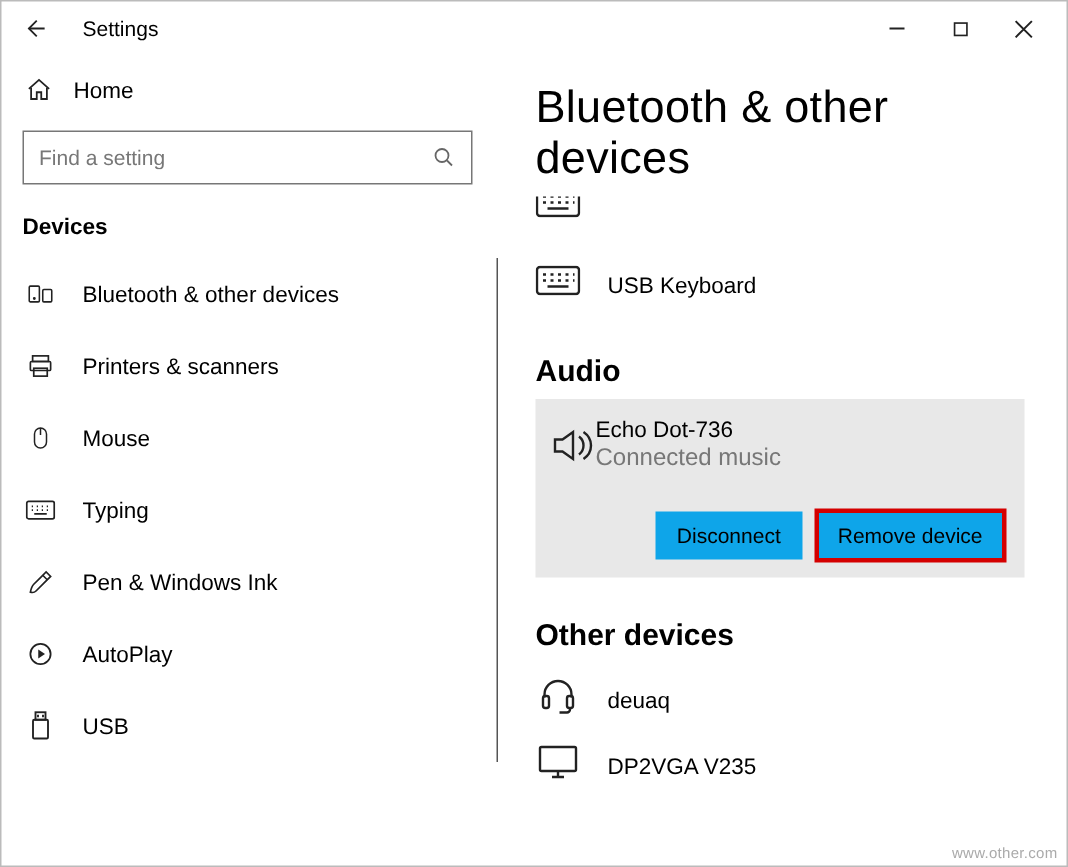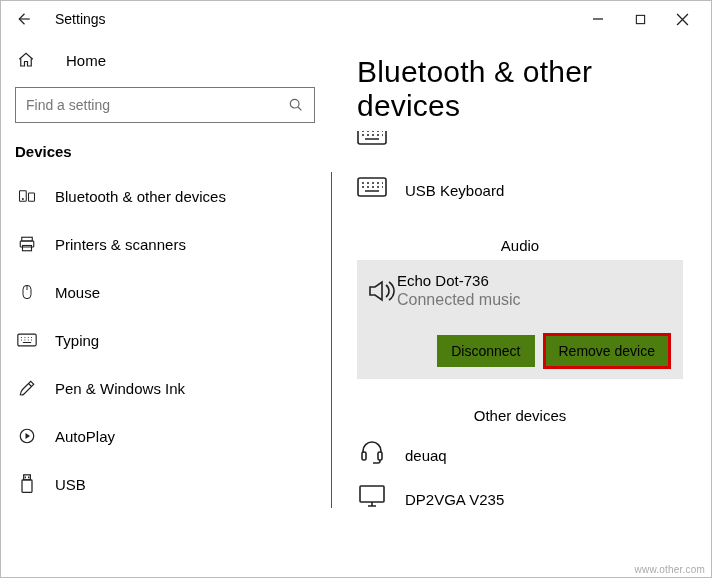--- a/index.html
+++ b/index.html
@@ -4,44 +4,44 @@
   <style>
     * { margin: 0; padding: 0; box-sizing: border-box; font-family: "Segoe UI", Tahoma, sans-serif; }
     body { width: 712px; height: 578px; background: #fff; overflow: hidden; position: relative; border: 1px solid #bbb; }
     .titlebar { height: 36px; display: flex; align-items: center; padding: 0 8px; }
     .back-btn { width: 28px; height: 28px; display: flex; align-items: center; justify-content: center; cursor: pointer; }
     .title { font-size: 14px; margin-left: 18px; }
     .win-controls { margin-left: auto; display: flex; }
     .win-btn { width: 42px; height: 30px; display: flex; align-items: center; justify-content: center; }
     .layout { display: flex; height: calc(100% - 36px); }
     .sidebar { width: 330px; padding: 4px 0 0 8px; }
-    .home-row { display: flex; align-items: center; padding: 10px 8px; cursor: pointer; gap: 31px; }
+    .home-row { display: flex; align-items: center; padding: 10px 8px; cursor: pointer; gap: 14px; }
     .home-icon { width: 18px; height: 18px; display:flex; align-items:center; justify-content:center;}
     .home-label { font-size: 15px; }
     .search-wrap { margin: 8px 10px 18px 6px; height: 36px; border: 1px solid #777; display: flex; align-items: center; padding: 0 10px; width: 300px; }
     .search-input { flex: 1; border: none; outline: none; font-size: 14px; color: #0369a1; background: transparent; }
     .search-input::placeholder { color: #777; }
     .sidebar-heading { font-weight: 600; font-size: 15px; padding: 2px 6px 12px; }
     .nav { border-right: 1.5px solid #555; margin-right: -1px;}
     .nav-item { display: flex; align-items: center; gap: 18px; padding: 14px 8px; cursor: pointer; }
     .nav-icon { width: 20px; height: 20px; display: flex; align-items: center; justify-content: center; flex-shrink:0;}
     .nav-label { font-size: 15px; }
     .content { flex: 1; padding: 18px 28px 0 26px; overflow: hidden; }
     .page-title { font-size: 30px; font-weight: 500; margin-bottom: 14px; letter-spacing: .2px;}
     .device-row { display: flex; align-items: flex-end; gap: 18px; padding: 10px 0; }
     .clipped { height: 16px; overflow: hidden; align-items: flex-end; padding: 0; margin-top:-6px;}
     .dev-icon { width: 30px; height: 24px; display: flex; align-items: center; justify-content: center; }
     .dev-label { font-size: 15px; }
-    .section-title { font-size: 15px; font-weight: 400; margin-top: 28px; margin-bottom: 6px; text-align: center; }
+    .section-title { font-size: 20px; font-weight: 700; margin-top: 28px; margin-bottom: 6px; }
     .selected-device { background: #e8e8e8; padding: 12px 14px 12px 10px; margin-top: 2px; }
     .sd-head { display: flex; align-items: center; }
     .sd-name { font-size: 15px; }
     .sd-status { font-size: 16px; color: #777; margin-top: 2px; }
     .sd-actions { display: flex; justify-content: flex-end; gap: 10px; margin-top: 26px; }
-    .btn { background: #4d7c0f; border: none; font-size: 14px; padding: 8px 14px; cursor: pointer; }
+    .btn { background: #0ea5e9; border: none; font-size: 14px; padding: 8px 14px; cursor: pointer; }
     .btn.highlight { outline: 3px solid #d40000; outline-offset: -1px; }
     .watermark { position: absolute; right: 6px; bottom: 2px; font-size: 10px; color: #aaa; letter-spacing:.2px;}
     svg { display: block; }
   </style>
 </head>
 <body>
 
 <div class="titlebar">
   <div class="back-btn">
     <svg width="18" height="18" viewBox="0 0 24 24" fill="none" stroke="#222" stroke-width="1.6">

